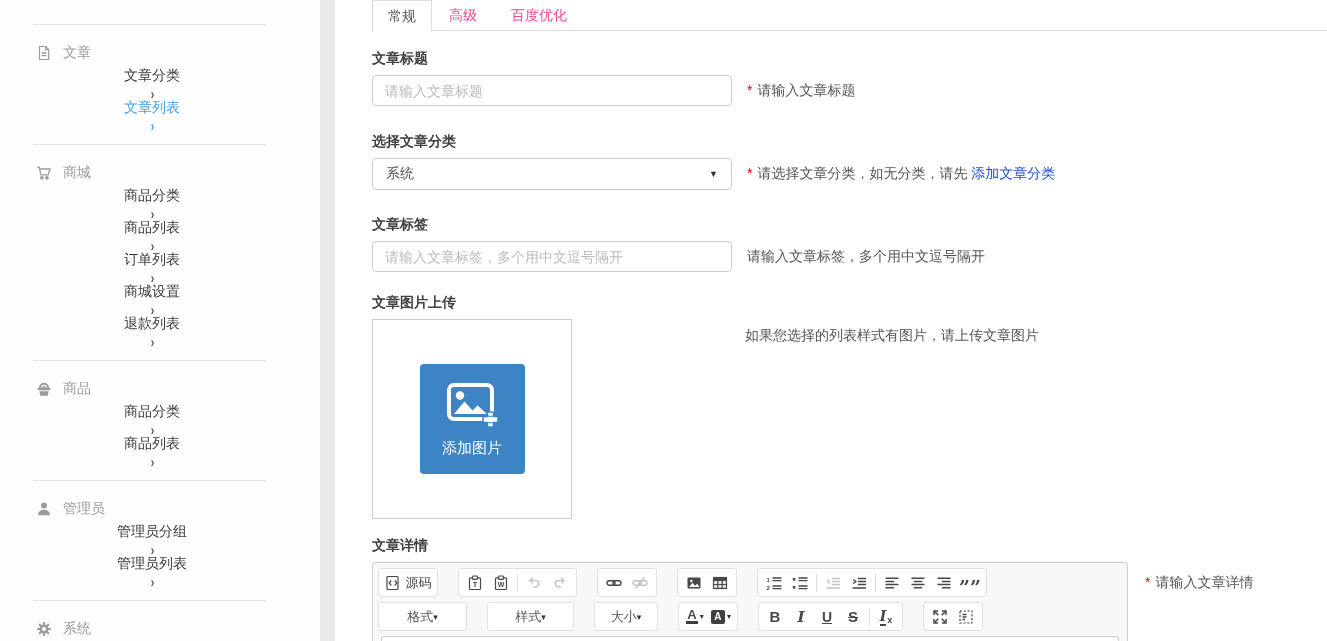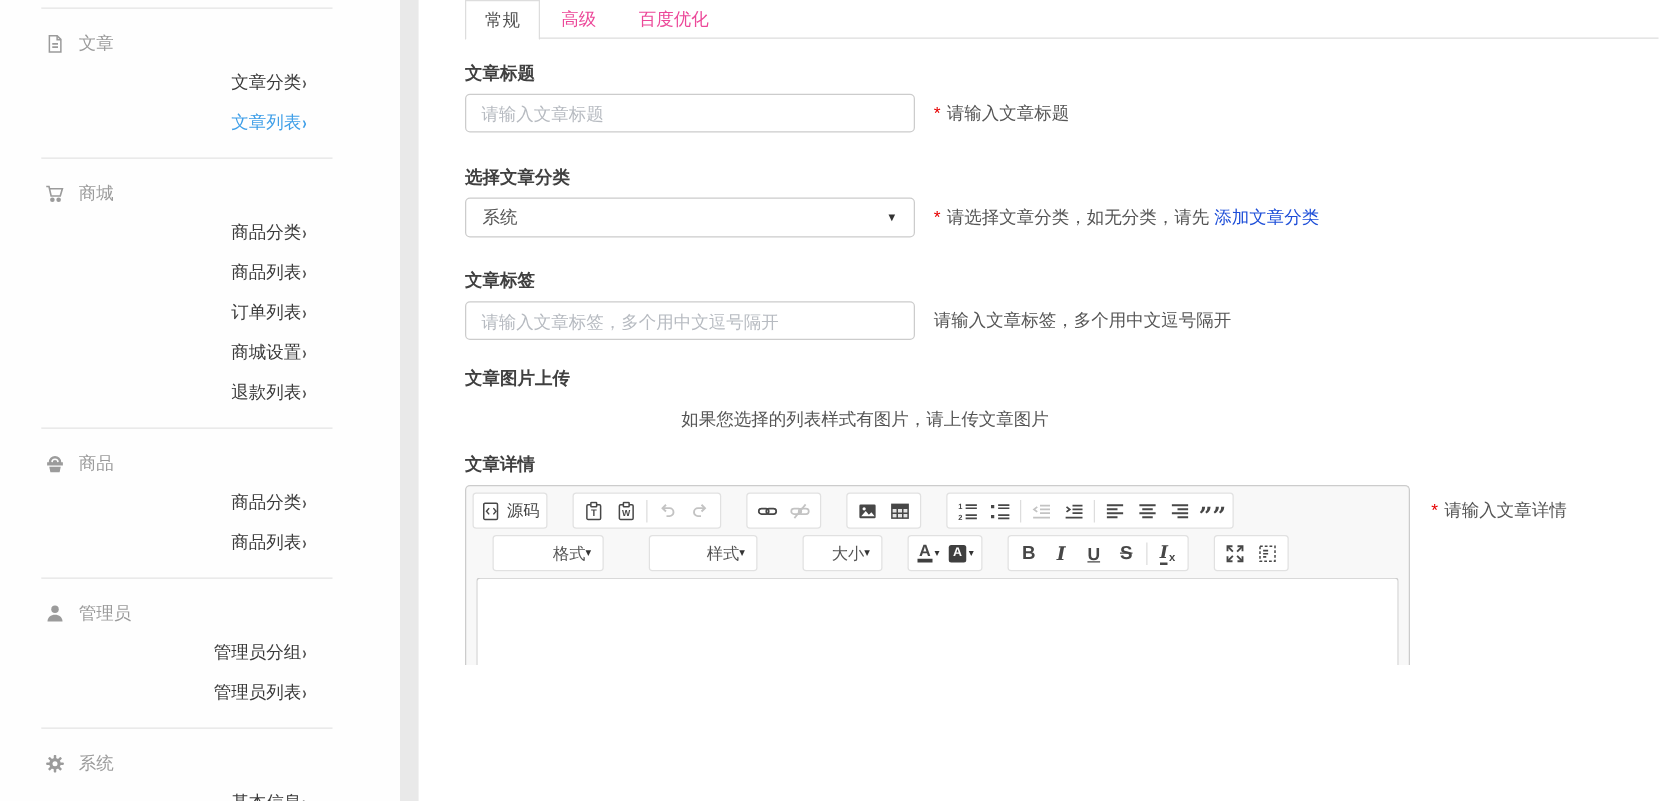--- a/index.html
+++ b/index.html
@@ -3,28 +3,28 @@
 <meta charset="utf-8">
 <style>
   * { margin:0; padding:0; box-sizing:border-box; }
   html,body { width:1327px; height:641px; overflow:hidden; }
   body {
     display:flex;
     font-family:"Liberation Sans","DejaVu Sans",sans-serif;
     background:#ffffff; color:#333;
   }
   
-  .sidebar { width:320px; flex-shrink:0; background:#fefefe; padding-top:6px; }
+  .sidebar { width:320px; flex-shrink:0; background:#fefefe; padding-top:24px; }
   .sidebar hr { border:0; border-top:1px solid #e4e4e4; margin:0 54px 0 33px; }
   .sidebar hr.gap { margin-top:12px; }
   .side-header { display:flex; align-items:center; gap:11px; height:30px; margin:13px 0 0 36px;
                  color:#9b9b9b; font-size:14px; }
   .side-header svg { width:16px; height:16px; color:#9b9b9b; flex-shrink:0; }
-  .side-item { display:flex; align-items:center; justify-content:flex-end; height:32px;
-               padding:0 74px 0 58px; font-size:14px; color:#3a3a3a; cursor:pointer; }
+  .side-item { display:flex; align-items:center; justify-content:center; height:32px;
+               padding:0 74px 0 58px; font-size:14px; color:#3a3a3a; cursor:pointer;flex-direction:column; }
   .side-item .chev { font-size:15px; color:#555; font-weight:bold; transform:scaleX(.7); }
   .side-item.active, .side-item.active .chev { color:#3f9fe8; }
   
   .gutter { width:15px; flex-shrink:0; background:#e9e9e9; }
   
   .main { flex:1; background:#fff; padding-left:37px; }
   .tabbar { display:flex; border-bottom:1px solid #ddd; height:31px; }
   .tab { height:15px; line-height:30px; padding:0 17px; font-size:14px; color:#ec4899; cursor:pointer; }
   .tab.active { background:#fff; border:1px solid #ddd; border-bottom:1px solid #fff;
                 margin-bottom:-1px; color:#555; padding:0 15px; height:32px; }
@@ -57,22 +57,22 @@
   .tb-row { display:flex; align-items:center; gap:20px; margin-bottom:5px; flex-wrap:wrap; }
   .tb-group { background:#fff; border:1px solid #e1e1e1; border-radius:3px; height:29px;
               display:flex; align-items:center; padding:0 3px; }
   .tb-btn { min-width:26px; height:25px; display:flex; align-items:center; justify-content:center;
             cursor:pointer; color:#474747; padding:0 2px; }
   .tb-btn svg { width:16px; height:16px; }
   .tb-btn.disabled { color:#c3c3c3; }
   .tb-sep { width:1px; height:18px; background:#ddd; margin:0 3px; }
   .src-label { font-size:13px; color:#444; margin-left:5px; }
   .dd { background:#fff; border:1px solid #e1e1e1; border-radius:3px; height:29px;
-        display:flex; align-items:center; justify-content:flex-end; padding:0 9px;
-        font-size:13px; color:#555; cursor:pointer;margin-left:16px; }
+        display:flex; align-items:center; justify-content:center; padding:0 9px;
+        font-size:13px; color:#555; cursor:pointer; }
   .dd .caret { font-size:9px; color:#333; }
   .dd-format { width:89px; } .dd-style { width:87px; } .dd-size { width:64px; }
   .quote-glyph { font-family:"DejaVu Serif",serif; font-weight:bold; font-size:19px; line-height:10px; padding-top:8px; }
   .b-glyph { font-weight:bold; font-size:15px; }
   .i-glyph { font-family:"DejaVu Serif",serif; font-style:italic; font-weight:bold; font-size:15px; }
   .u-glyph { font-weight:bold; font-size:14px; text-decoration:underline; }
   .s-glyph { font-weight:bold; font-size:15px; text-decoration:line-through; }
   .rf-i { font-family:"DejaVu Serif",serif; font-style:italic; font-weight:bold; font-size:14px; border-bottom:2px solid #474747; }
   .rf-x { font-size:9px; font-weight:bold; margin-left:1px; margin-top:6px; }
   .colA { font-weight:bold; font-size:13px; line-height:12px; border-bottom:3px solid #3f3f3f; padding:0 1px; }
@@ -221,20 +221,35 @@
     </div>
 
     <div class="field-label mt2">文章标签</div>
     <div class="row">
       <input class="text-input" type="text" placeholder="请输入文章标签，多个用中文逗号隔开" style="">
       <div class="note">请输入文章标签，多个用中文逗号隔开</div>
     </div>
 
     <div class="field-label mt3">文章图片上传</div>
     <div class="row top">
+      <div class="upload-box">
+        <div class="upload-btn">
+          <svg width="54" height="47" viewBox="0 0 54 47">
+            <rect x="4" y="4" width="43" height="34" rx="5" fill="none" stroke="#fff" stroke-width="4"></rect>
+            <circle cx="15" cy="14.5" r="4.2" fill="#fff"></circle>
+            <path d="M9 33l10.5-12.5 8 9 5-5L42 33z" fill="#fff"></path>
+            <g>
+              <rect x="42.5" y="31" width="6" height="15" rx="1" fill="#fff" stroke="#3c84c4" stroke-width="1.5"></rect>
+              <rect x="38" y="35.5" width="15" height="6" rx="1" fill="#fff" stroke="#3c84c4" stroke-width="1.5"></rect>
+              <rect x="42.8" y="35.8" width="5.4" height="5.4" fill="#fff"></rect>
+            </g>
+          </svg>
+          <span>添加图片</span>
+        </div>
+      </div>
       <div class="note note-upload">如果您选择的列表样式有图片，请上传文章图片</div>
     </div>
 
     <div class="field-label mt4">文章详情</div>
     <div class="row top">
       <div class="editor">
 
         <div class="tb-row">
           <div class="tb-group">
             <div class="tb-btn" style="min-width:52px">

